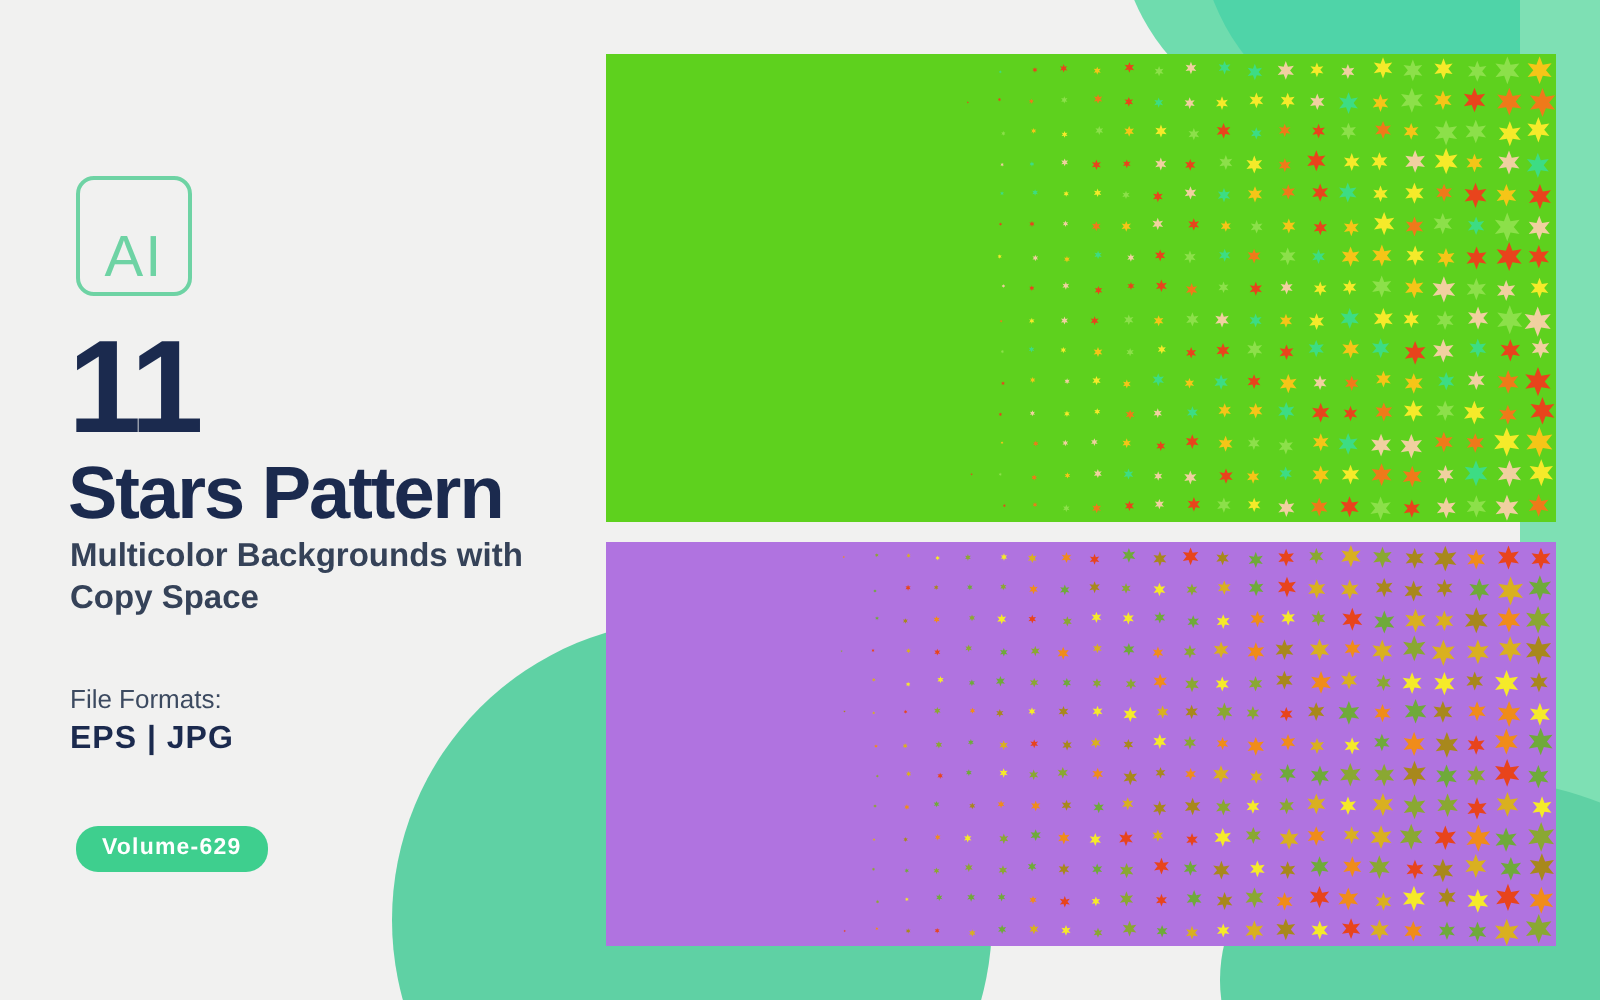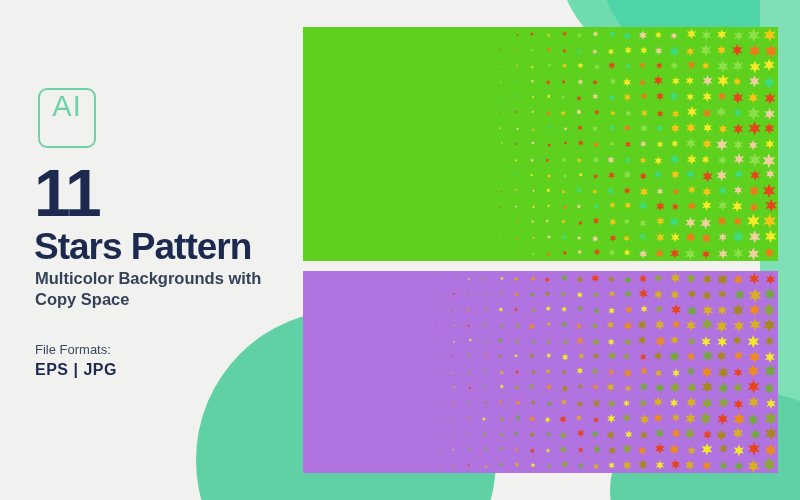--- a/index.html
+++ b/index.html
@@ -17,21 +17,21 @@
   #blob-right{position:absolute;right:0;top:0;width:40px;height:500px;background:#7ee0b4;}
   #blob-bottom{width:300px;height:300px;left:196px;bottom:-110px;background:#5fd1a4;}
   #blob-bottom-right{width:260px;height:200px;right:-70px;bottom:-90px;background:#5fd1a4;}
 
   
   #info{position:absolute;left:0;top:0;width:300px;height:500px;}
 
   #ai-badge{
     position:absolute;left:38px;top:88px;width:54px;height:56px;
     border:2px solid #6ed3a4;border-radius:9px;
-    display:flex;align-items:flex-start;justify-content:center;
+    display:flex;align-items:flex-end;justify-content:center;
     color:#6ed3a4;font-size:29px;letter-spacing:1px;
     font-family:"Liberation Sans", sans-serif;
   }
 
   #count{
     position:absolute;left:34px;top:160px;
     font-size:66px;font-weight:bold;color:#1b2a4e;
     letter-spacing:-2px;line-height:1;
   }
   #title{
@@ -77,20 +77,21 @@
 
   <div id="info">
     <div id="ai-badge">
       <span>AI</span>
     </div>
     <div id="count">11</div>
     <div id="title">Stars Pattern</div>
     <div id="subtitle">Multicolor Backgrounds with Copy Space</div>
     <div id="formats-label">File Formats:</div>
     <div id="formats-value">EPS  |  JPG</div>
+    <div id="volume-badge">Volume-629</div>
   </div>
 
   <div class="panel" id="panel-green">
       <svg viewBox="0 0 475 234" width="475" height="234">
         <path d="M197.14,8.08L197.32,8.57L197.84,8.49L197.51,8.89L197.84,9.30L197.32,9.22L197.14,9.71L196.95,9.22L196.43,9.30L196.76,8.89L196.43,8.49L196.95,8.57Z" fill="#3ddc84"></path>
         <path d="M214.45,6.61L214.77,7.43L215.63,7.29L215.08,7.97L215.63,8.65L214.77,8.51L214.45,9.33L214.14,8.51L213.27,8.65L213.83,7.97L213.27,7.29L214.14,7.43Z" fill="#e8441c"></path>
         <path d="M228.83,5.06L229.32,6.32L230.65,6.11L229.80,7.16L230.65,8.21L229.32,7.99L228.83,9.26L228.35,7.99L227.01,8.21L227.87,7.16L227.01,6.11L228.35,6.32Z" fill="#e8441c"></path>
         <path d="M245.62,6.33L246.08,7.54L247.37,7.34L246.55,8.35L247.37,9.35L246.08,9.15L245.62,10.36L245.15,9.15L243.87,9.35L244.69,8.35L243.87,7.34L245.15,7.54Z" fill="#f5c518"></path>
         <path d="M261.70,3.99L262.32,5.63L264.05,5.35L262.95,6.71L264.05,8.07L262.32,7.79L261.70,9.43L261.07,7.79L259.34,8.07L260.45,6.71L259.34,5.35L261.07,5.63Z" fill="#e8441c"></path>
         <path d="M276.54,6.03L277.14,7.58L278.77,7.32L277.73,8.60L278.77,9.88L277.14,9.62L276.54,11.17L275.95,9.62L274.32,9.88L275.36,8.60L274.32,7.32L275.95,7.58Z" fill="#8ce04a"></path>

